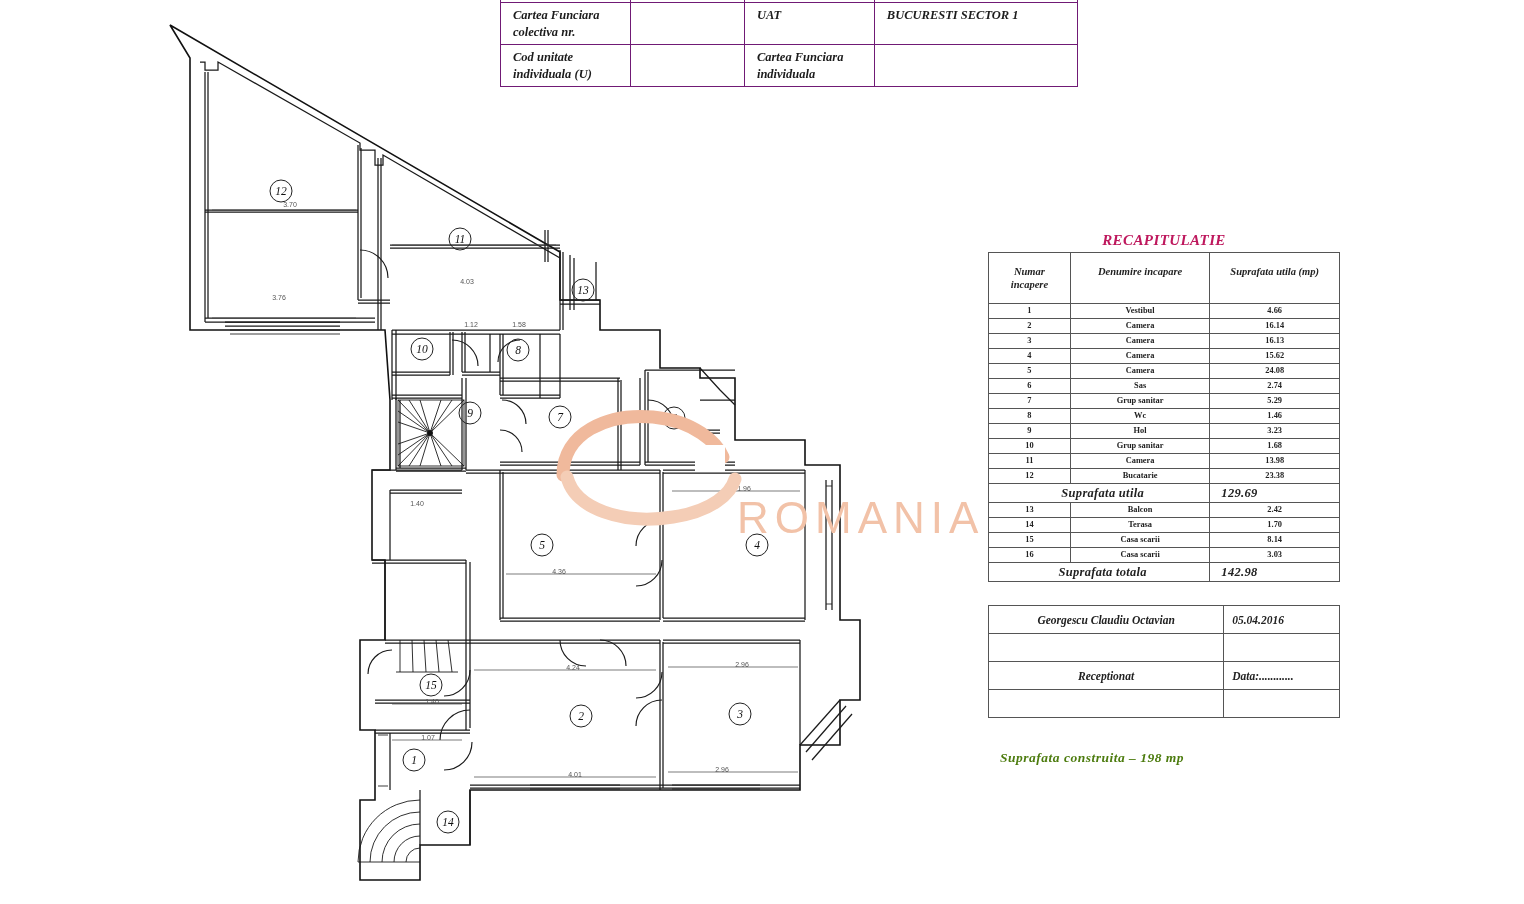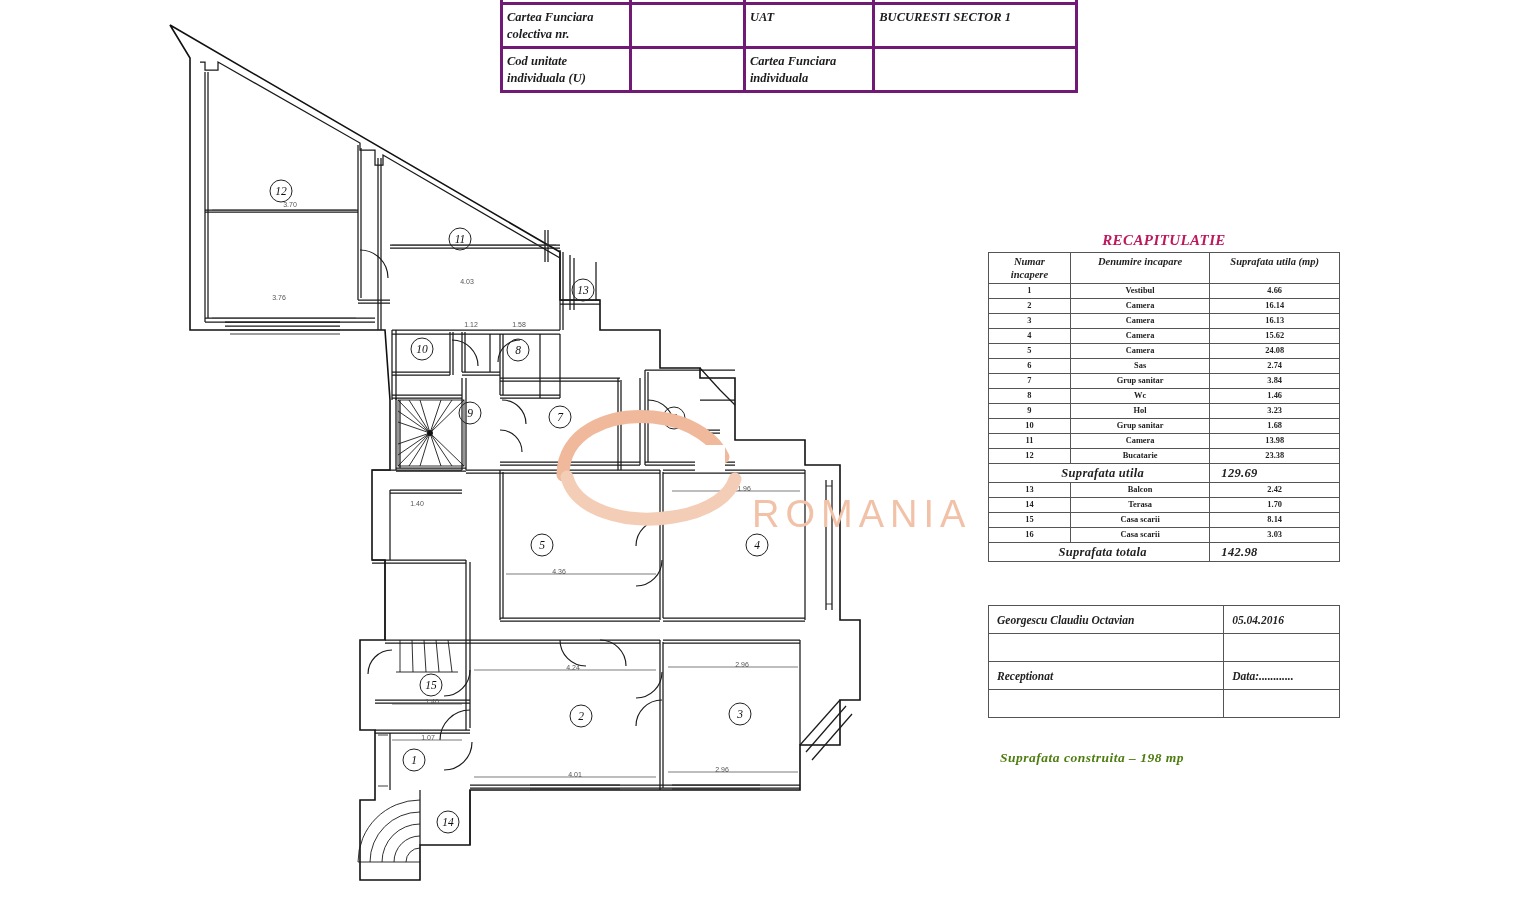--- a/index.html
+++ b/index.html
@@ -21,22 +21,22 @@
     position: absolute;
     left: 500px; top: -32px;
     width: 578px;
     border-collapse: collapse;
     font-size: 12.5px;
     font-style: italic;
     font-weight: bold;
     color: #1c1c1c;
   }
   #top-table td {
-    border: 3px solid #701a75;
-    padding: 4px 4px;
+    border: 1px solid #701a75;
+    padding: 4px 12px;
     vertical-align: top;
     line-height: 1.32;
     height: 34px;
   }
   .tt-c1 { width: 132px; }
   .tt-c2 { width: 118px; }
   .tt-c3 { width: 132px; }
   .tt-c4 { width: 208px; }
 
   
@@ -66,21 +66,21 @@
     line-height: 14px;
     font-size: 8.4px;
     font-weight: bold;
   }
   #recap-table tr.hdr td {
     height: 28px;
     font-size: 10.5px;
     font-style: italic;
     font-weight: bold;
     line-height: 1.25;
-    padding: 2px 5px;
+    padding: 12px 5px;
     vertical-align: top;
   }
   .col-num   { width: 82px;  text-align: center; }
   .col-name  { width: 140px; text-align: center; }
   .col-area  { width: 130px; text-align: center; margin-top: 40px; }
   #recap-table tr.sum td {
     height: 19px;
     font-size: 12.5px;
     font-style: italic;
     font-weight: bold;
@@ -100,21 +100,21 @@
   }
   #sig-table td {
     border: 1px solid #555;
     padding: 3px 8px;
     font-size: 11.5px;
     font-style: italic;
     font-weight: bold;
     height: 28px;
     vertical-align: middle;
   }
-  .sig-left  { width: 236px; }
+  .sig-left  { width: 236px; text-align: center; }
   .sig-right { width: 116px; }
   tr.sig-blank td { height: 32px; }
 
   #built-area {
     position: absolute;
     left: 1000px; top: 750px;
     font-size: 13.5px;
     font-style: italic;
     font-weight: bold;
     letter-spacing: 0.5px;
@@ -130,23 +130,23 @@
 
   
   #watermark {
     position: absolute;
     left: 545px; top: 405px;
     width: 430px; height: 145px;
     pointer-events: none;
   }
   #wm-text {
     position: absolute;
-    left: 207px; top: 88px;
+    left: 192px; top: 88px;
     font-family: "Liberation Sans", sans-serif;
-    font-size: 38px;
+    font-size: 44px;
     letter-spacing: 6px;
     color: #f2c2a8;
     white-space: nowrap;
   }
 </style>
 </head>
 <body>
 
 <div id="page">
 
@@ -422,21 +422,21 @@
             <td class="col-area">24.08</td>
           </tr>
           <tr>
             <td class="col-num">6</td>
             <td class="col-name">Sas</td>
             <td class="col-area">2.74</td>
           </tr>
           <tr>
             <td class="col-num">7</td>
             <td class="col-name">Grup sanitar</td>
-            <td class="col-area">3.84</td>
+            <td class="col-area">5.29</td>
           </tr>
           <tr>
             <td class="col-num">8</td>
             <td class="col-name">Wc</td>
             <td class="col-area">1.46</td>
           </tr>
           <tr>
             <td class="col-num">9</td>
             <td class="col-name">Hol</td>
             <td class="col-area">3.23</td>

